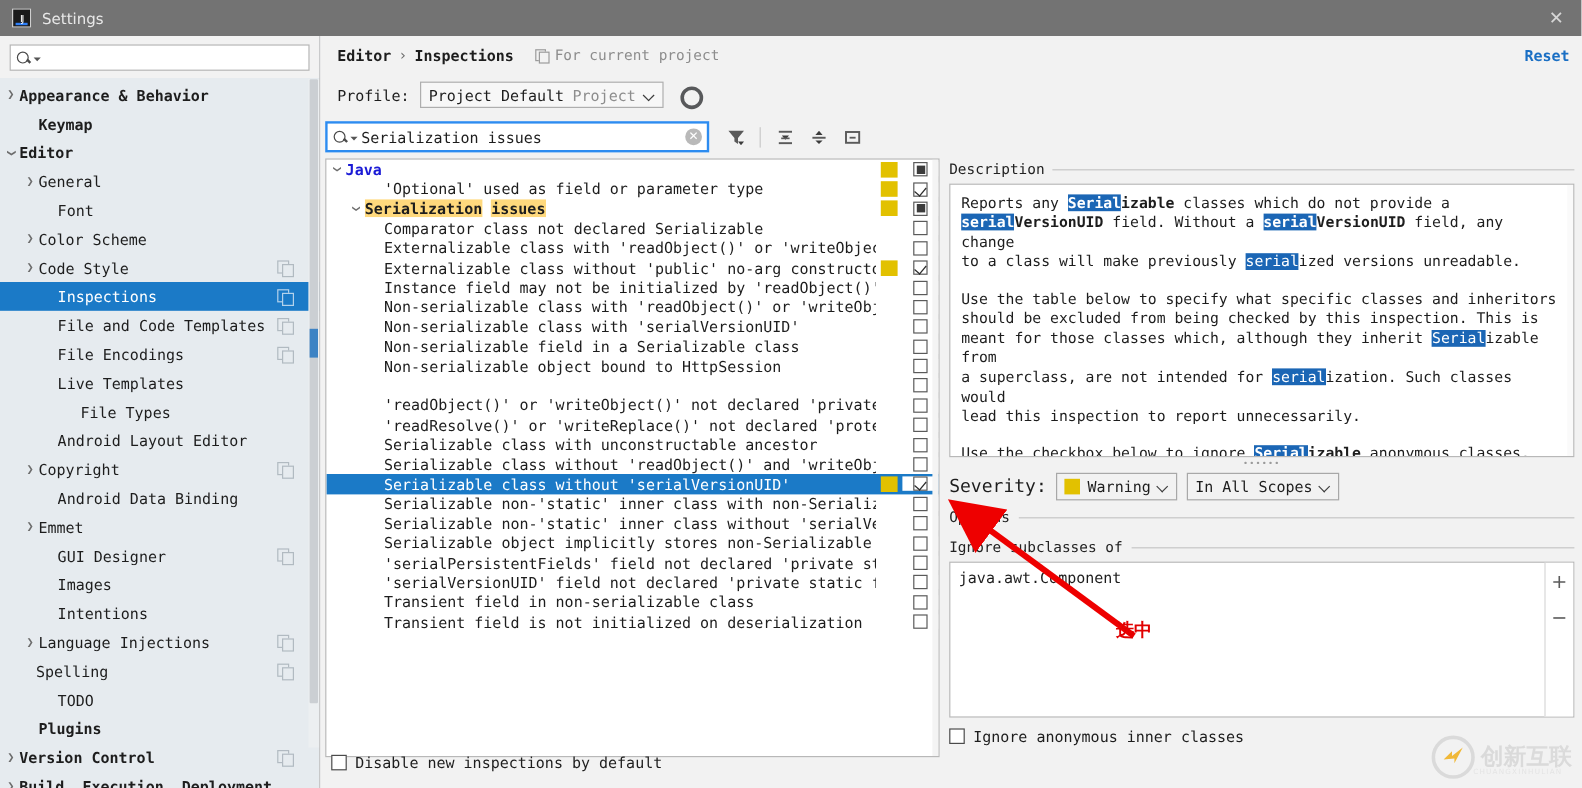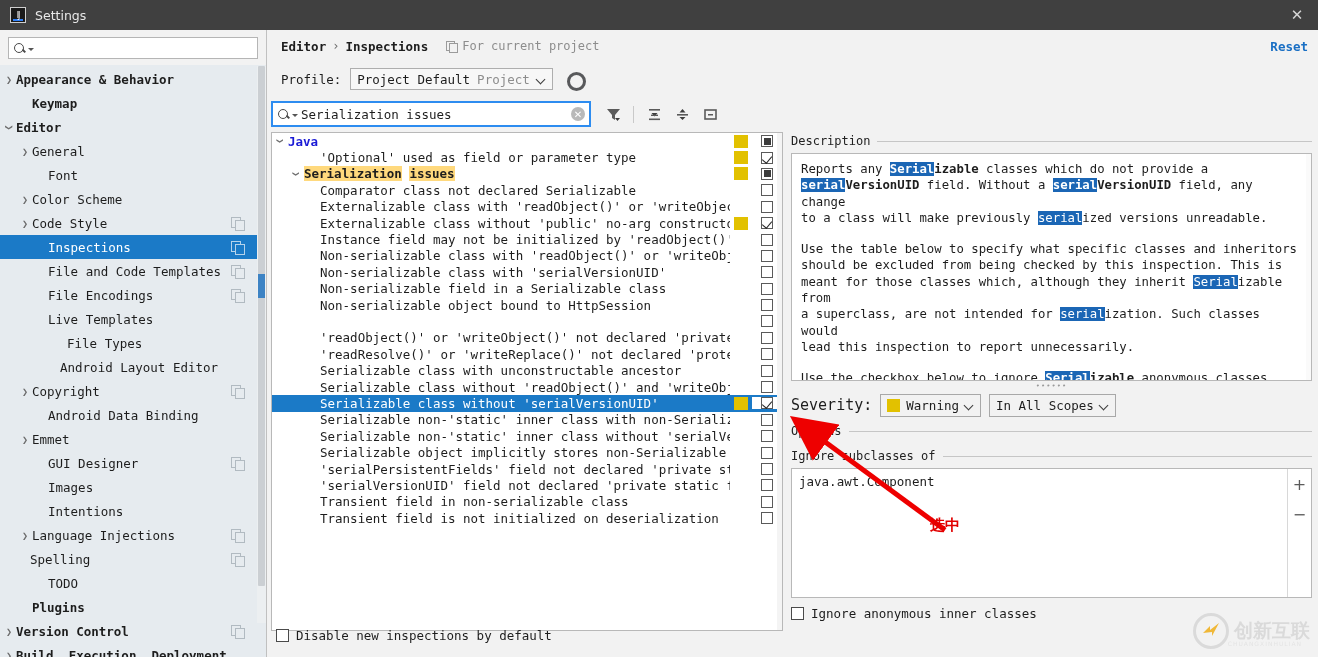--- a/index.html
+++ b/index.html
@@ -9,21 +9,21 @@
     overflow: hidden;
     font-family: "DejaVu Sans Mono", "Liberation Mono", monospace;
     font-size: 12px;
     background: #f2f2f2;
     color: #1d1d1d;
   }
   .win { width: 1318px; height: 657px; position: relative; background: #f2f2f2; }
 
   
   .titlebar {
-    height: 30px; background: #404040; display: flex; align-items: center;
+    height: 30px; background: #737373; display: flex; align-items: center;
     padding: 0 6px 0 10px; color: #e8e8e8;
   }
   .ij-logo {
     width: 16px; height: 16px; background: #1a1a1a; border: 1px solid #cfcfcf;
     position: relative; margin-right: 9px; flex: 0 0 auto;
   }
   .ij-logo::after {
     content: "IJ"; position: absolute; inset: 0; color: #fff; font-size: 8px;
     display: flex; align-items: center; justify-content: center;
     font-family: "DejaVu Sans", sans-serif; letter-spacing: -1px;
@@ -336,21 +336,21 @@
             <span class="copy-ic"></span>
           </div>
           <div class="tree-row" style="padding-left: 34px;">
             <span class="arrow"></span>
             <span class="lbl">Live Templates</span>
           </div>
           <div class="tree-row" style="padding-left: 53px;">
             <span class="arrow"></span>
             <span class="lbl">File Types</span>
           </div>
-          <div class="tree-row" style="padding-left: 46px;">
+          <div class="tree-row" style="padding-left: 34px;">
             <span class="arrow"></span>
             <span class="lbl">Android Layout Editor</span>
           </div>
           <div class="tree-row" style="padding-left: 18px;">
             <span class="arrow">❯</span>
             <span class="lbl">Copyright</span>
             <span class="copy-ic"></span>
           </div>
           <div class="tree-row" style="padding-left: 34px;">
             <span class="arrow"></span>

